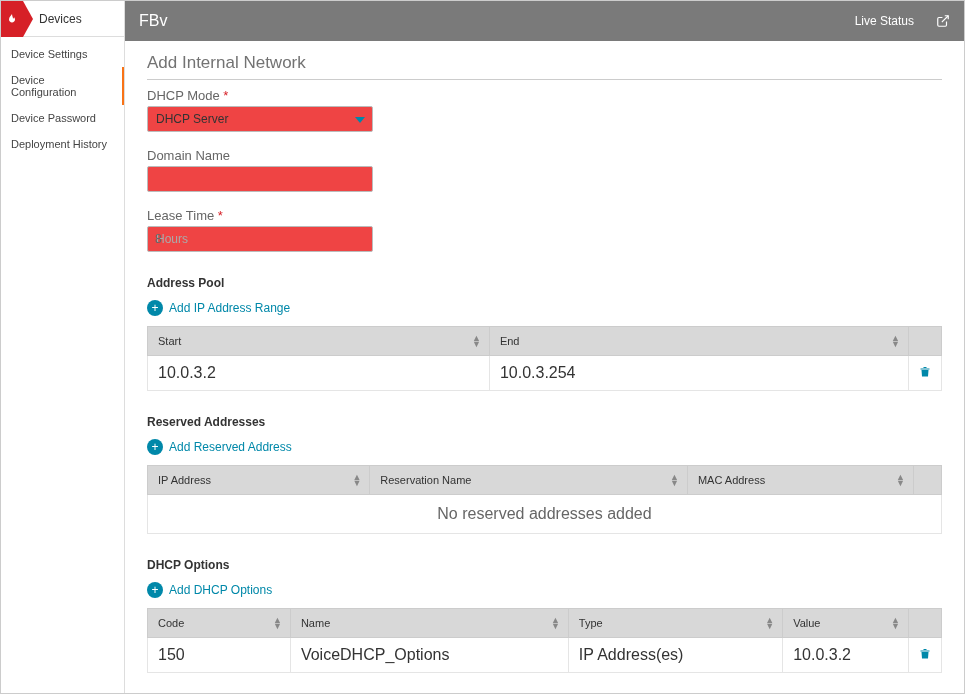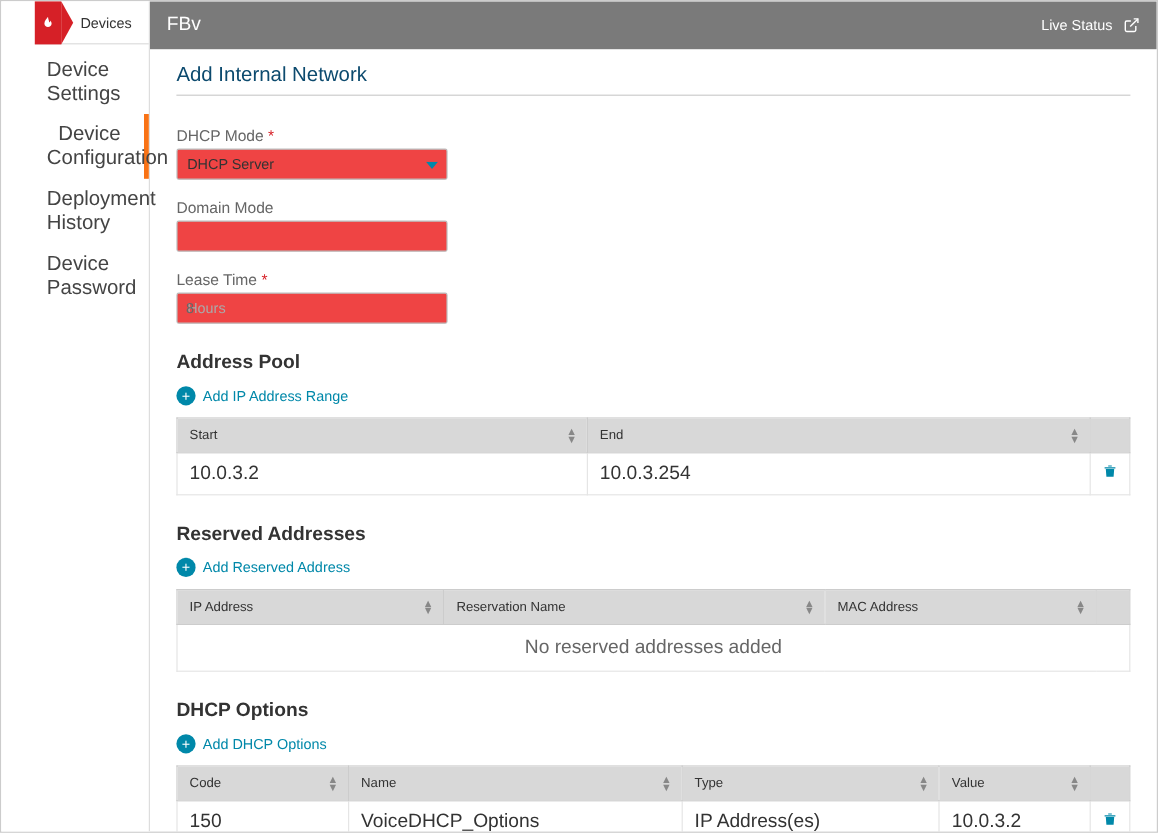--- a/index.html
+++ b/index.html
@@ -1,56 +1,56 @@
 <!DOCTYPE html>
 <html><head>
   <meta charset="utf-8">
   <style>
     * { margin: 0; padding: 0; box-sizing: border-box; }
     body { font-family: -apple-system, BlinkMacSystemFont, "Segoe UI", Arial, sans-serif; font-size: 12px; color: #333; width: 965px; height: 694px; border: 1px solid #ccc; overflow: hidden; }
     
     .container { display: flex; height: 100%; }
     
     
-    .sidebar { width: 124px; border-right: 1px solid #ddd; background: #fff; padding-left: 28px; }
+    .sidebar { width: 124px; border-right: 1px solid #ddd; background: #fff; }
     .sidebar-header { display: flex; align-items: center; height: 36px; border-bottom: 1px solid #ddd; }
     .flame-badge { width: 22px; height: 36px; background: #d62027; display: flex; align-items: center; justify-content: center; position: relative; }
     .flame-badge::after { content: ""; position: absolute; right: -10px; top: 0; border-top: 18px solid transparent; border-bottom: 18px solid transparent; border-left: 10px solid #d62027; }
     .flame-icon { width: 12px; height: 14px; }
     .sidebar-title { font-size: 12px; padding-left: 16px; color: #333; }
     .sidebar-items { padding-top: 4px; }
-    .sidebar-item { padding: 7px 10px; font-size: 17px; color: #444; cursor: pointer; position: relative; }
-    .sidebar-item.active { border-right: 4px solid #f97316; text-align: center; }
+    .sidebar-item { padding: 7px 10px; font-size: 11px; color: #444; cursor: pointer; position: relative; }
+    .sidebar-item.active { border-right: 2px solid #f97316; }
     
     
     .main { flex: 1; display: flex; flex-direction: column; overflow: hidden; }
     .topbar { height: 40px; background: #7a7a7a; color: #fff; display: flex; align-items: center; justify-content: space-between; padding: 0 14px; }
     .topbar-title { font-size: 16px; font-weight: 400; }
-    .live-status { display: flex; align-items: flex-end; gap: 9px; font-size: 12px; cursor: pointer; }
+    .live-status { display: flex; align-items: flex-end; gap: 22px; font-size: 12px; cursor: pointer; }
     .external-icon { width: 14px; height: 14px; }
     
     .content { padding: 12px 22px 18px 22px; overflow-y: auto; flex: 1; }
-    .page-title { font-size: 17px; font-weight: 400; color: #0c4a6e; border-bottom: 1px solid #ccc; padding-bottom: 6px; margin-bottom: 26px; }
+    .page-title { font-size: 17px; font-weight: 400; color: #737373; border-bottom: 1px solid #ccc; padding-bottom: 6px; margin-bottom: 8px; }
     
     .tabs { display: flex; gap: 28px; border-bottom: 1px solid transparent; margin-bottom: 14px; padding-left: 28px; }
     .tab { font-size: 12px; color: #333; padding: 6px 0; cursor: pointer; }
     .tab.active { color: #d62027; border-bottom: 2px solid #d62027; }
     
     .form-group { margin-bottom: 16px; }
     .form-label { font-size: 13px; color: #666; display: block; margin-bottom: 3px; }
     .req { color: #d62027; }
     .form-control { width: 226px; height: 26px; border: 1px solid #bbb; border-radius: 2px; padding: 0 8px; font-size: 12px; color: #333; background: #ef4444; }
     .select-wrap { position: relative; width: 226px; }
     .select-wrap .chev { position: absolute; right: 8px; top: 50%; transform: translateY(-50%); pointer-events: none; color: #0088a9; }
     .lease-wrap { position: relative; width: 226px; }
     .lease-wrap input { padding-left: 8px; }
     .lease-prefix { position: absolute; left: 8px; top: 50%; transform: translateY(-50%); font-size: 12px; color: #666; }
     .lease-wrap input::placeholder { color: #aaa; }
     
-    .section-title { font-size: 16px; font-weight: 600; color: #333; margin: 24px 0 10px 0; }
+    .section-title { font-size: 12px; font-weight: 600; color: #333; margin: 24px 0 10px 0; }
     .add-link { display: flex; align-items: center; gap: 6px; color: #0088a9; font-size: 12px; cursor: pointer; margin-bottom: 10px; }
     .plus-circle { width: 16px; height: 16px; border-radius: 50%; background: #0088a9; display: flex; align-items: center; justify-content: center; color: #fff; font-size: 12px; line-height: 1; }
     
     table { width: 100%; border-collapse: collapse; border: 1px solid #ccc; }
     th { background: #d8d8d8; font-weight: 400; font-size: 11px; text-align: left; padding: 8px 10px; border: 1px solid #ccc; position: relative; color: #333; }
     td { font-size: 16px; padding: 8px 10px; border: 1px solid #e5e5e5; color: #333; }
     .sort-icons { position: absolute; right: 8px; top: 50%; transform: translateY(-50%); color: #888; font-size: 9px; line-height: 6px; display: flex; flex-direction: column; }
     .action-col { width: 28px; text-align: center; }
     .trash-icon { width: 12px; height: 13px; fill: #0088a9; cursor: pointer; }
     .empty-row td { text-align: center; color: #666; padding: 10px; }
@@ -65,22 +65,22 @@
       <div class="flame-badge">
         <svg class="flame-icon" viewBox="0 0 24 24" fill="#fff">
             <path d="M12 2C10 6 6 8 6 13c0 3.3 2.7 6 6 6s6-2.7 6-6c0-2-1-3-2-5 0 2-1 3-2 3 0-3-2-5-2-9z"></path>
           </svg>
       </div>
       <span class="sidebar-title">Devices</span>
     </div>
     <div class="sidebar-items">
       <div class="sidebar-item">Device Settings</div>
       <div class="sidebar-item active">Device Configuration</div>
+      <div class="sidebar-item">Device Password</div>
       <div class="sidebar-item">Deployment History</div>
-      <div class="sidebar-item">Device Password</div>
     </div>
   </div>
 
   <div class="main">
     <div class="topbar">
       <span class="topbar-title">FBv</span>
       <div class="live-status">
         <span>Live Status</span>
         <svg class="external-icon" viewBox="0 0 24 24" fill="none" stroke="#fff" stroke-width="2">
             <path d="M18 13v6a2 2 0 0 1-2 2H5a2 2 0 0 1-2-2V8a2 2 0 0 1 2-2h6"></path>
@@ -100,21 +100,21 @@
           <input class="form-control" readonly="" value="DHCP Server" style="">
           <span class="chev">
             <svg width="10" height="6" viewBox="0 0 10 6">
                 <path d="M0 0l5 6 5-6z" fill="#0088a9"></path>
               </svg>
           </span>
         </div>
       </div>
 
       <div class="form-group">
-        <label class="form-label">Domain Mode</label>
+        <label class="form-label">Domain Name</label>
         <input class="form-control" value="" style="">
       </div>
 
       <div class="form-group">
         <label class="form-label"><span>Lease Time</span> <span class="req">*</span></label>
         <div class="lease-wrap">
           <span class="lease-prefix">8</span>
           <input class="form-control" placeholder="Hours" style="">
         </div>
       </div>

